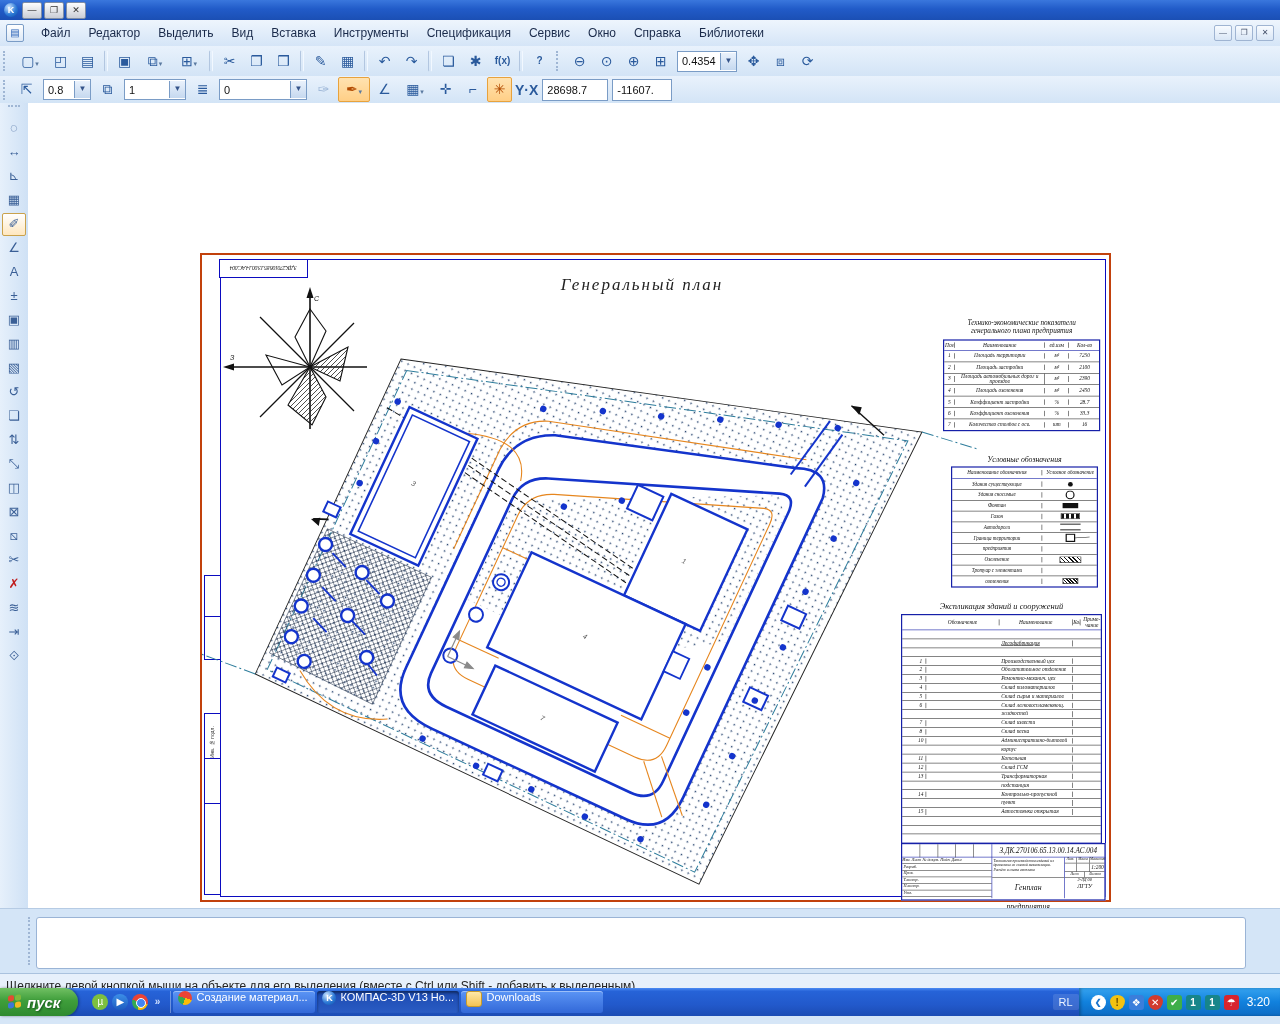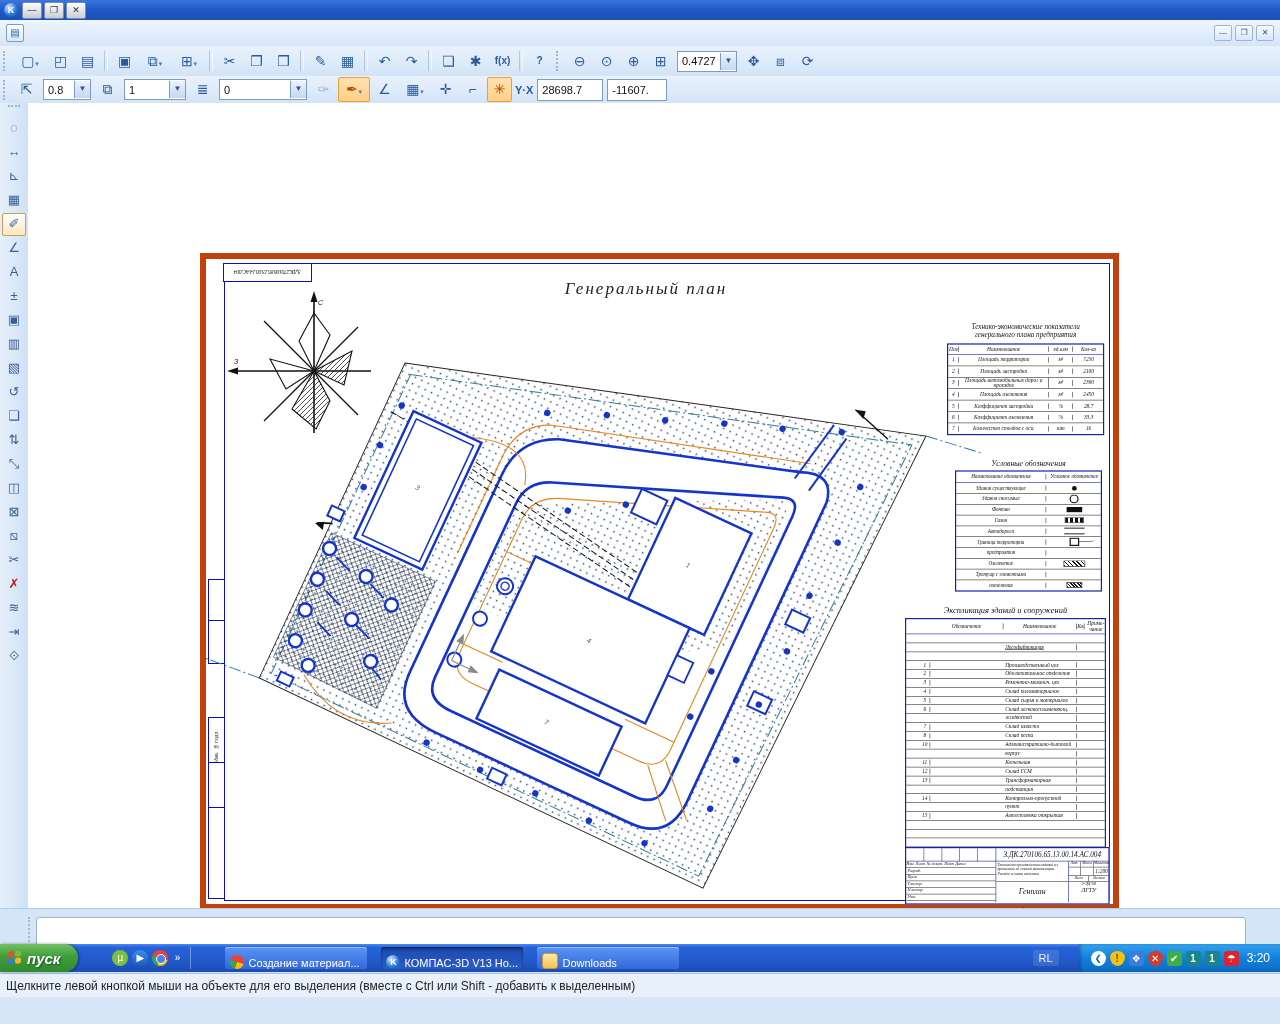--- a/index.html
+++ b/index.html
@@ -40,33 +40,33 @@
   .tbtn.dd::after{content:"▾";font-size:7px;color:#5a7aa0;margin-left:1px;}
   .tbtn.hl{background:linear-gradient(#ffe2b0,#ffcf86);border:1px solid #e8a23c;color:#b24a00;}
   .tbtn.dis{opacity:.4;}
   .combo{height:19px;background:#fff;border:1px solid #7a9cc6;display:flex;align-items:center;
     font-size:11px;color:#111;margin:0 3px;}
   .combo span{flex:1;padding:0 4px;}
   .combo .arrow{width:15px;height:17px;background:linear-gradient(#eaf2fc,#c5d8ef);border-left:1px solid #7a9cc6;
     color:#35548a;font-size:8px;text-align:center;line-height:16px;}
   .valbox{height:18px;background:#fff;border:1px solid #7a9cc6;font-size:11px;color:#111;
     padding:1px 4px;margin:8px 2px;display:flex;align-items:center;}
-  .yx{font-size:11px;color:#2a5a9c;font-weight:bold;margin:12px 2px;}
+  .yx{font-size:14px;color:#2a5a9c;font-weight:bold;margin:12px 2px;}
   
   .palette{position:absolute;left:0;top:103px;width:28px;height:805px;
     background:linear-gradient(90deg,#e6f0fb,#cfe1f5);border-right:1px solid #b6cbe4;}
   .ptool{width:22px;height:21px;margin:1px 2px;color:#3a5f96;font-size:13px;line-height:20px;
     text-align:center;border:1px solid transparent;border-radius:2px;}
   .ptool.hl{background:linear-gradient(#fff,#ffe7bf);border-color:#caa24c;}
   .ptool.red{color:#c02020;}
   .palette::before{content:"";display:block;height:8px;margin:2px 8px;border-top:2px dotted #9fb6d4;}
   
   .canvas{position:absolute;left:28px;top:103px;width:1252px;height:805px;background:#fff;}
   .sheet{position:absolute;left:172px;top:150px;width:907px;height:645px;background:#fff;
-    border:6px solid #c2410c;}
+    border:2px solid #c2410c;}
   .inner-frame{position:absolute;left:18px;top:4px;right:3px;bottom:3px;border:1.5px solid #0b0bc0;}
   .sheet-title{position:absolute;left:330px;top:20px;width:220px;text-align:center;
     font-family:"Liberation Serif",serif;font-style:italic;font-size:17px;letter-spacing:2px;color:#222;}
   .stamp{position:absolute;border:1.5px solid #0b0bc0;background:#fff;}
   .corner-stamp{left:17px;top:4px;width:87px;height:17px;overflow:hidden;}
   .corner-stamp div{transform:rotate(180deg);font-size:6px;font-style:italic;text-align:center;line-height:16px;
     font-family:"Liberation Serif",serif;color:#222;letter-spacing:-0.5px;}
   .side1{left:2px;top:320px;width:15px;height:83px;}
   .side2{left:2px;top:458px;width:15px;height:180px;}
   .side2 .cell{border-bottom:1px solid #0b0bc0;height:44px;overflow:hidden;}
@@ -98,36 +98,36 @@
   
   .tb-grid{border:2px solid #1620a8;background:#fff;}
   .tb-grid *{box-sizing:border-box;}
   
   .propbar{position:absolute;left:0;top:908px;width:1280px;height:65px;background:#d4e5f7;border-top:1px solid #b6cbe4;}
   .prop-grip{position:absolute;left:28px;top:8px;height:48px;border-left:2px dotted #9fb6d4;}
   .prop-inner{position:absolute;left:36px;top:8px;width:1208px;height:50px;background:#fff;
     border:1px solid #9ab4d6;border-radius:3px;}
   .statusbar{position:absolute;left:0;top:973px;width:1280px;height:23px;background:#e7f0fb;
     border-top:1px solid #aac2de;font-size:12px;color:#222;display:flex;align-items:center;padding-left:6px;}
-  .taskbar{position:absolute;left:0;top:944px;width:1280px;height:28px;
-    background:linear-gradient(180deg,#4b8af3 0%,#2663d8 12%,#2259cb 60%,#1c4cb4 100%);display:flex;align-items:center;gap:20px;}
+  .taskbar{position:absolute;left:0;top:988px;width:1280px;height:28px;
+    background:linear-gradient(180deg,#4b8af3 0%,#2663d8 12%,#2259cb 60%,#1c4cb4 100%);display:flex;align-items:center;}
   .startbtn{height:28px;padding:0 18px 0 8px;display:flex;align-items:center;gap:5px;
     background:linear-gradient(180deg,#71c063 0%,#3f9e3b 45%,#2f8a2f 100%);
     border-radius:0 14px 14px 0;box-shadow:1px 0 3px rgba(0,0,0,.4);}
   .startbtn .flag{width:14px;height:14px;display:grid;grid-template-columns:6px 6px;grid-template-rows:6px 6px;gap:1px;transform:skewY(-6deg);}
   .startbtn .flag i{border-radius:2px;}
   .startbtn b{color:#fff;font-size:15px;font-style:italic;text-shadow:1px 1px 2px #14501a;}
   .ql{display:flex;align-items:center;gap:4px;padding:0 8px;border-right:1px solid rgba(255,255,255,.35);height:22px;margin-left:6px;}
   .qli{width:16px;height:16px;border-radius:50%;font-size:10px;line-height:16px;text-align:center;color:#fff;}
   .ql-green{background:#7dbf3f;}
   .ql-blue{background:linear-gradient(#3c8ee8,#1d5cc0);}
   .ql-chrome{background:conic-gradient(#ea4335 0 30%,#fbbc05 30% 55%,#34a853 55% 80%,#ea4335 80%);position:relative;}
   .ql-chrome::after{content:"";position:absolute;left:4px;top:4px;width:8px;height:8px;border-radius:50%;background:#4285f4;border:1.5px solid #fff;}
   .ql-more{background:transparent;color:#cfe0ff;font-weight:bold;width:10px;}
-  .task{width:132px;height:22px;margin-left:14px;border-radius:3px;display:flex;align-items:flex-end;gap:4px;
+  .task{width:132px;height:22px;margin-left:2px;border-radius:3px;display:flex;align-items:flex-start;gap:4px;
     padding:0 5px;color:#fff;font-size:11px;white-space:nowrap;overflow:hidden;
     background:linear-gradient(#5b95f5,#3268d8);box-shadow:inset 0 1px 0 rgba(255,255,255,.4);}
   .task.active{background:linear-gradient(#1c4ab0,#2a5cc4);box-shadow:inset 0 2px 3px rgba(0,0,0,.45);}
   .ticon{width:14px;height:14px;flex:none;border-radius:3px;font-size:9px;line-height:14px;text-align:center;color:#fff;}
   .ticon.chrome{border-radius:50%;background:conic-gradient(#ea4335 0 30%,#fbbc05 30% 55%,#34a853 55% 80%,#ea4335 80%);}
   .ticon.kompas{border-radius:50%;background:radial-gradient(circle at 35% 30%,#cfe6ff,#2d7ad6 55%,#0b4fa8);font-weight:bold;}
   .ticon.folder{background:linear-gradient(#ffe9a8,#f3c353);border:1px solid #c89b2a;}
   .lang{margin-left:auto;color:#eaf2ff;font-size:11px;padding:2px 6px;background:rgba(255,255,255,.12);border-radius:2px;}
   .tray{height:28px;display:flex;align-items:center;gap:4px;padding:0 10px 0 12px;
     background:linear-gradient(180deg,#35a3f0 0%,#1181dd 50%,#0d6bc4 100%);box-shadow:inset 2px 0 3px rgba(0,0,0,.25);}
@@ -151,20 +151,34 @@
     <div class="winbtns">
 
     <div class="winbtn">—</div>
         <div class="winbtn">❐</div>
         <div class="winbtn">✕</div>
       </div>
   </div>
 
   <div class="menubar">
     <div class="mdi-icon">▤</div>
+    <div style="display:flex">
+
+    <div class="menu-item">Файл</div>
+        <div class="menu-item">Редактор</div>
+        <div class="menu-item">Выделить</div>
+        <div class="menu-item">Вид</div>
+        <div class="menu-item">Вставка</div>
+        <div class="menu-item">Инструменты</div>
+        <div class="menu-item">Спецификация</div>
+        <div class="menu-item">Сервис</div>
+        <div class="menu-item">Окно</div>
+        <div class="menu-item">Справка</div>
+        <div class="menu-item">Библиотеки</div>
+      </div>
     <div class="mdi-btns">
 
     <div class="mdi-btn">—</div>
         <div class="mdi-btn">❐</div>
         <div class="mdi-btn">✕</div>
       </div>
   </div>
 
   <div class="tb tb1">
     <div class="grip"></div>
@@ -196,21 +210,21 @@
       </div>
     <div class="grip"></div>
     <div style="display:flex;align-items:center">
 
     <div class="tbtn">⊖</div>
         <div class="tbtn">⊙</div>
         <div class="tbtn">⊕</div>
         <div class="tbtn">⊞</div>
       </div>
     <div class="combo" style="width:58px">
-      <span>0.4727</span>
+      <span>0.4354</span>
       <div class="arrow">▼</div>
     </div>
     <div style="display:flex;align-items:center">
 
     <div class="tbtn">✥</div>
         <div class="tbtn">⧈</div>
         <div class="tbtn">⟳</div>
       </div>
   </div>
 

